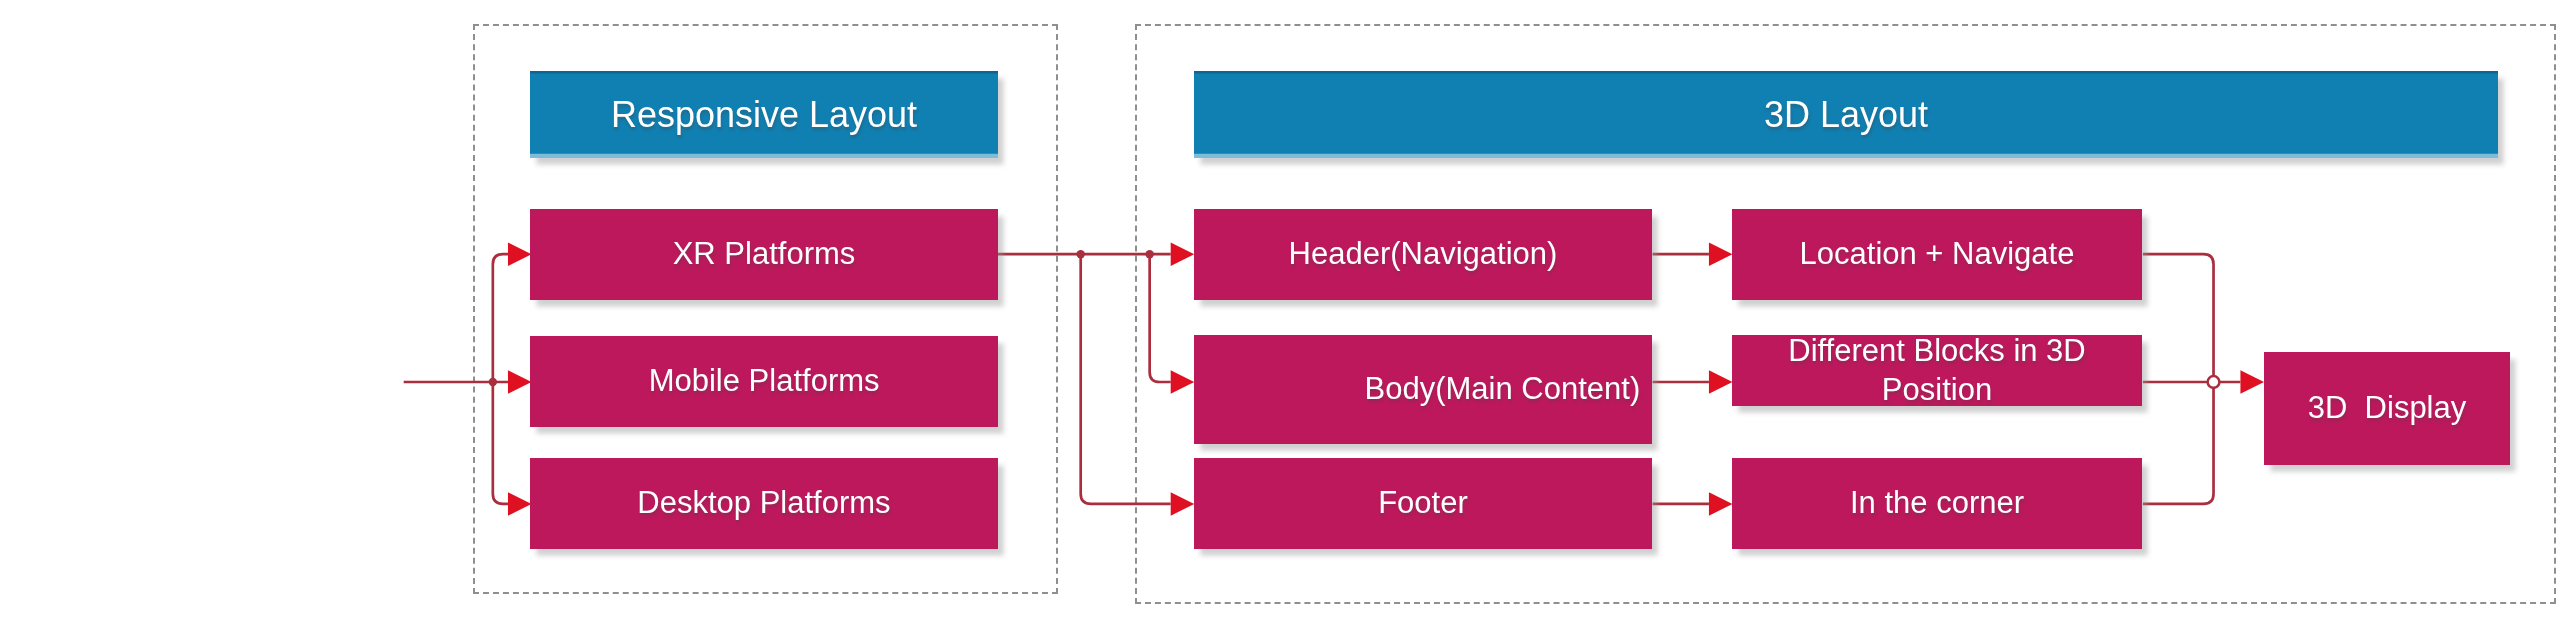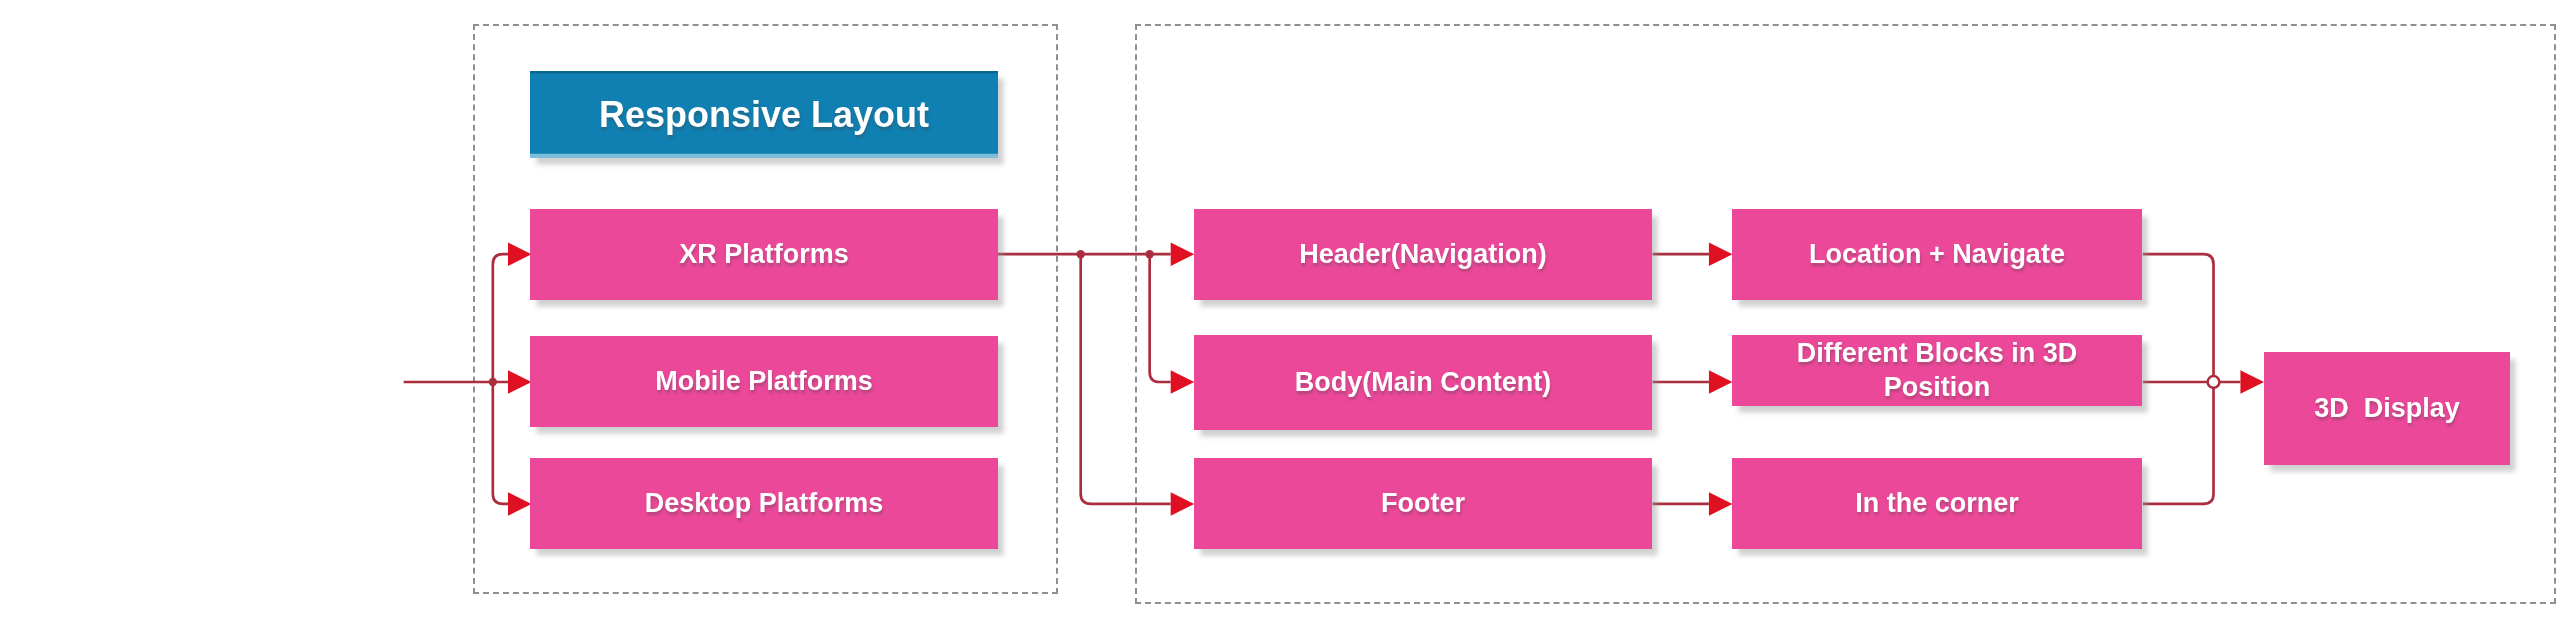--- a/index.html
+++ b/index.html
@@ -47,25 +47,25 @@
     background: transparent;
   }
   .node, .group-header {
     position: absolute;
     display: flex;
     align-items: center;
     justify-content: center;
     text-align: center;
     box-sizing: border-box;
     color: #ffffff;
-    font-weight: bold;
+    font-weight: normal;
   }
   .node {
-    background: #ec4899;
-    font-size: 27px;
+    background: #be185d;
+    font-size: 31px;
     line-height: 1.25;
     box-shadow: 5.9px 6.7px 5px rgba(150,150,150,0.45);
     padding: 3.4px 11.8px;
   }
   .group-header {
     background: #107fb1;
     font-size: 36px;
     box-shadow: 5.9px 6.7px 5px rgba(150,150,150,0.45),
                 inset 0 2.5px 0 rgba(0,45,75,0.30),
                 inset 0 -4.2px 0 rgba(215,240,250,0.55);
@@ -112,36 +112,39 @@
     <path class="edge" d="M 2548 302 H 2620 Q 2632 302 2632 314 V 454"></path>
     <path class="edge" d="M 2548 599 H 2620 Q 2632 599 2632 587 V 454"></path>
     <path class="edge" d="M 2548 454 H 2664"></path>
     <circle class="junction-circle" cx="2632" cy="454" r="7"></circle>
     <polygon class="arrow-head" points="2664,440 2664,468 2692,454"></polygon>
   </svg>
 
   <div class="group-header" style="left:530px; top:71px; width:468px; height:87px;">
     <span class="lbl">Responsive Layout</span>
   </div>
+  <div class="group-header" style="left:1194px; top:71px; width:1304px; height:87px;">
+    <span class="lbl">3D Layout</span>
+  </div>
 
 
   <div class="node" style="left:530px; top:209px; width:468px; height:91px;">
     <span class="lbl">XR Platforms</span>
   </div>
   <div class="node" style="left:530px; top:336px; width:468px; height:91px;padding-left:12px;">
     <span class="lbl">Mobile Platforms</span>
   </div>
   <div class="node" style="left:1194px; top:209px; width:458px; height:91px;">
     <span class="lbl">Header(Navigation)</span>
   </div>
 
   <div class="node" style="left:530px; top:458px; width:468px; height:91px;">
     <span class="lbl">Desktop Platforms</span>
   </div>
-  <div class="node" style="left:1194px; top:335px; width:458px; height:95px;">
+  <div class="node" style="left:1194px; top:335px; width:458px; height:109px;justify-content:flex-end;">
     <span class="lbl">Body(Main Content)</span>
   </div>
   <div class="node" style="left:1732px; top:209px; width:410px; height:91px;">
     <span class="lbl">Location + Navigate</span>
   </div>
 
   <div class="node" style="left:1194px; top:458px; width:458px; height:91px;">
     <span class="lbl">Footer</span>
   </div>
   <div class="node" style="left:1732px; top:335px; width:410px; height:71px;">

